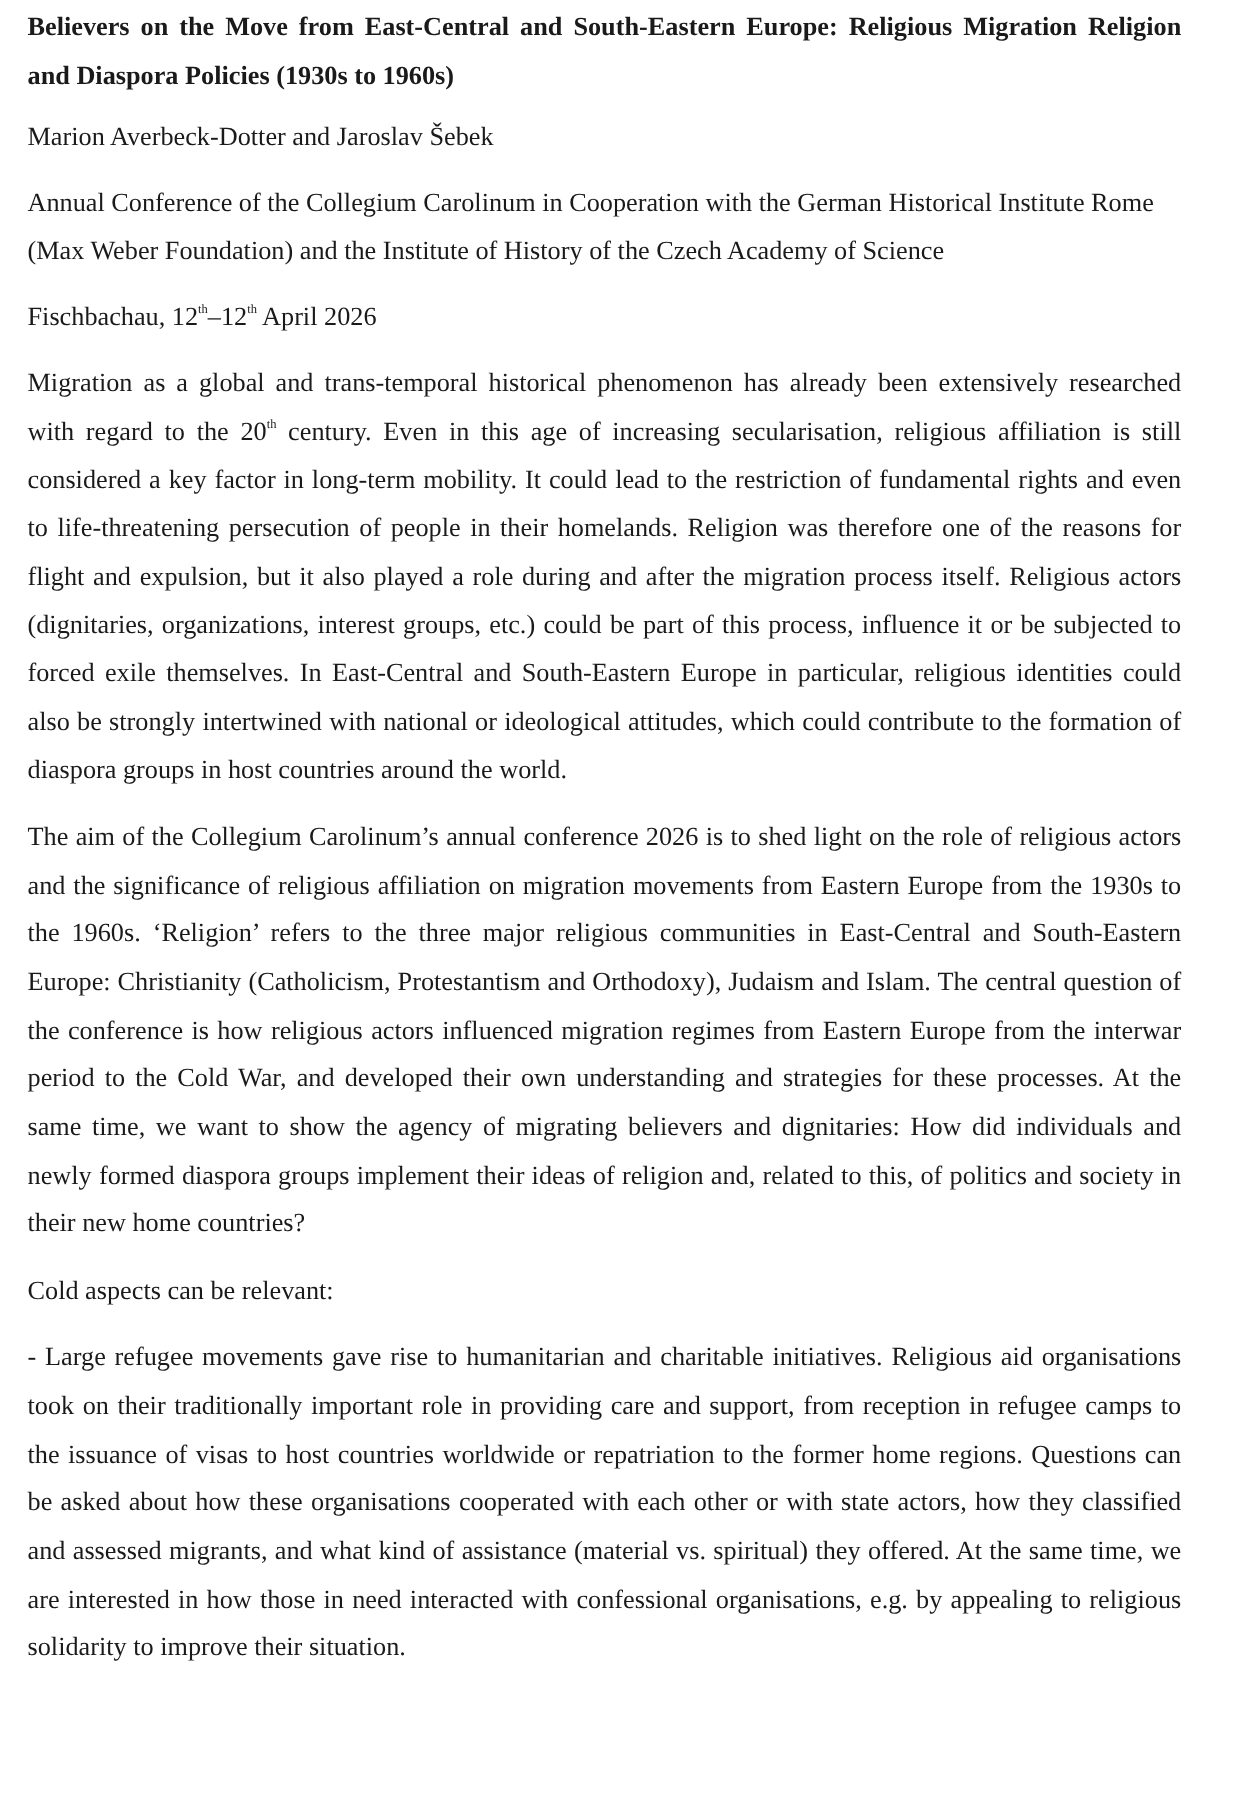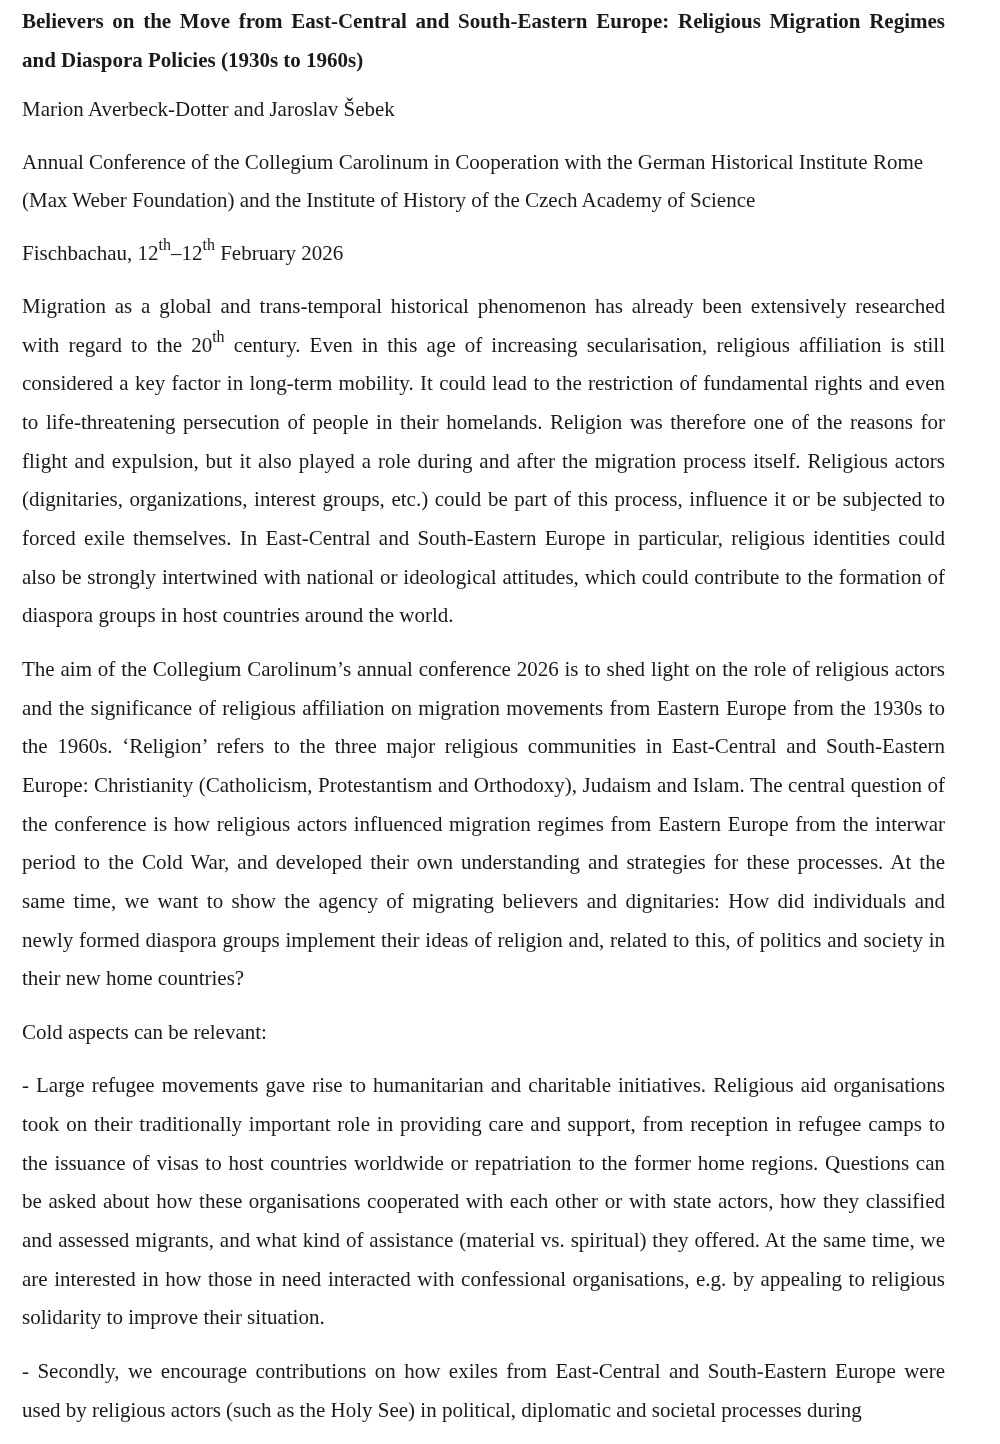--- a/index.html
+++ b/index.html
@@ -40,41 +40,40 @@
       margin: 0 0 15px 0;
     }
     .para {
       font-size: 21px;
       line-height: 38.65px;
       margin: 0 0 15px 0;
       text-align: justify;
       text-align-last: left;
     }
     sup {
-      font-size: 16px;
+      font-size: 10px;
       line-height: 0;
       position: relative;
       top: -2px;
       vertical-align: super;
     }
   </style>
 </head>
 <body>
 
 <div class="page">
-  <h1 class="title">Believers on the Move from East-Central and South-Eastern Europe: Religious Migration Regimes and Diaspora Policies (1930s to 1960s)</h1>
+  <h1 class="title">Believers on the Move from East-Central and South-Eastern Europe: Religious Migration Religion and Diaspora Policies (1930s to 1960s)</h1>
 
   <p class="meta">Marion Averbeck-Dotter and Jaroslav Šebek</p>
 
   <p class="meta">Annual Conference of the Collegium Carolinum in Cooperation with the German Historical Institute Rome (Max Weber Foundation) and the Institute of History of the Czech Academy of Science</p>
 
-  <p class="meta-date"><span>Fischbachau, 12</span><sup>th</sup><span>–12</span><sup>th</sup><span> February 2026</span></p>
+  <p class="meta-date"><span>Fischbachau, 12</span><sup>th</sup><span>–12</span><sup>th</sup><span> April 2026</span></p>
 
   <p class="para"><span>Migration as a global and trans-temporal historical phenomenon has already been extensively researched with regard to the 20</span><sup>th</sup><span> century. Even in this age of increasing secularisation, religious affiliation is still considered a key factor in long-term mobility. It could lead to the restriction of fundamental rights and even to life-threatening persecution of people in their homelands. Religion was therefore one of the reasons for flight and expulsion, but it also played a role during and after the migration process itself. Religious actors (dignitaries, organizations, interest groups, etc.) could be part of this process, influence it or be subjected to forced exile themselves. In East-Central and South-Eastern Europe in particular, religious identities could also be strongly intertwined with national or ideological attitudes, which could contribute to the formation of diaspora groups in host countries around the world.</span></p>
 
   <p class="para">The aim of the Collegium Carolinum’s annual conference 2026 is to shed light on the role of religious actors and the significance of religious affiliation on migration movements from Eastern Europe from the 1930s to the 1960s. ‘Religion’ refers to the three major religious communities in East-Central and South-Eastern Europe: Christianity (Catholicism, Protestantism and Orthodoxy), Judaism and Islam. The central question of the conference is how religious actors influenced migration regimes from Eastern Europe from the interwar period to the Cold War, and developed their own understanding and strategies for these processes. At the same time, we want to show the agency of migrating believers and dignitaries: How did individuals and newly formed diaspora groups implement their ideas of religion and, related to this, of politics and society in their new home countries?</p>
 
   <p class="para">Cold aspects can be relevant:</p>
 
   <p class="para">- Large refugee movements gave rise to humanitarian and charitable initiatives. Religious aid organisations took on their traditionally important role in providing care and support, from reception in refugee camps to the issuance of visas to host countries worldwide or repatriation to the former home regions. Questions can be asked about how these organisations cooperated with each other or with state actors, how they classified and assessed migrants, and what kind of assistance (material vs. spiritual) they offered. At the same time, we are interested in how those in need interacted with confessional organisations, e.g. by appealing to religious solidarity to improve their situation.</p>
 
-  <p class="para">- Secondly, we encourage contributions on how exiles from East-Central and South-Eastern Europe were used by religious actors (such as the Holy See) in political, diplomatic and societal processes during</p>
 </div>
 
 </body></html>

